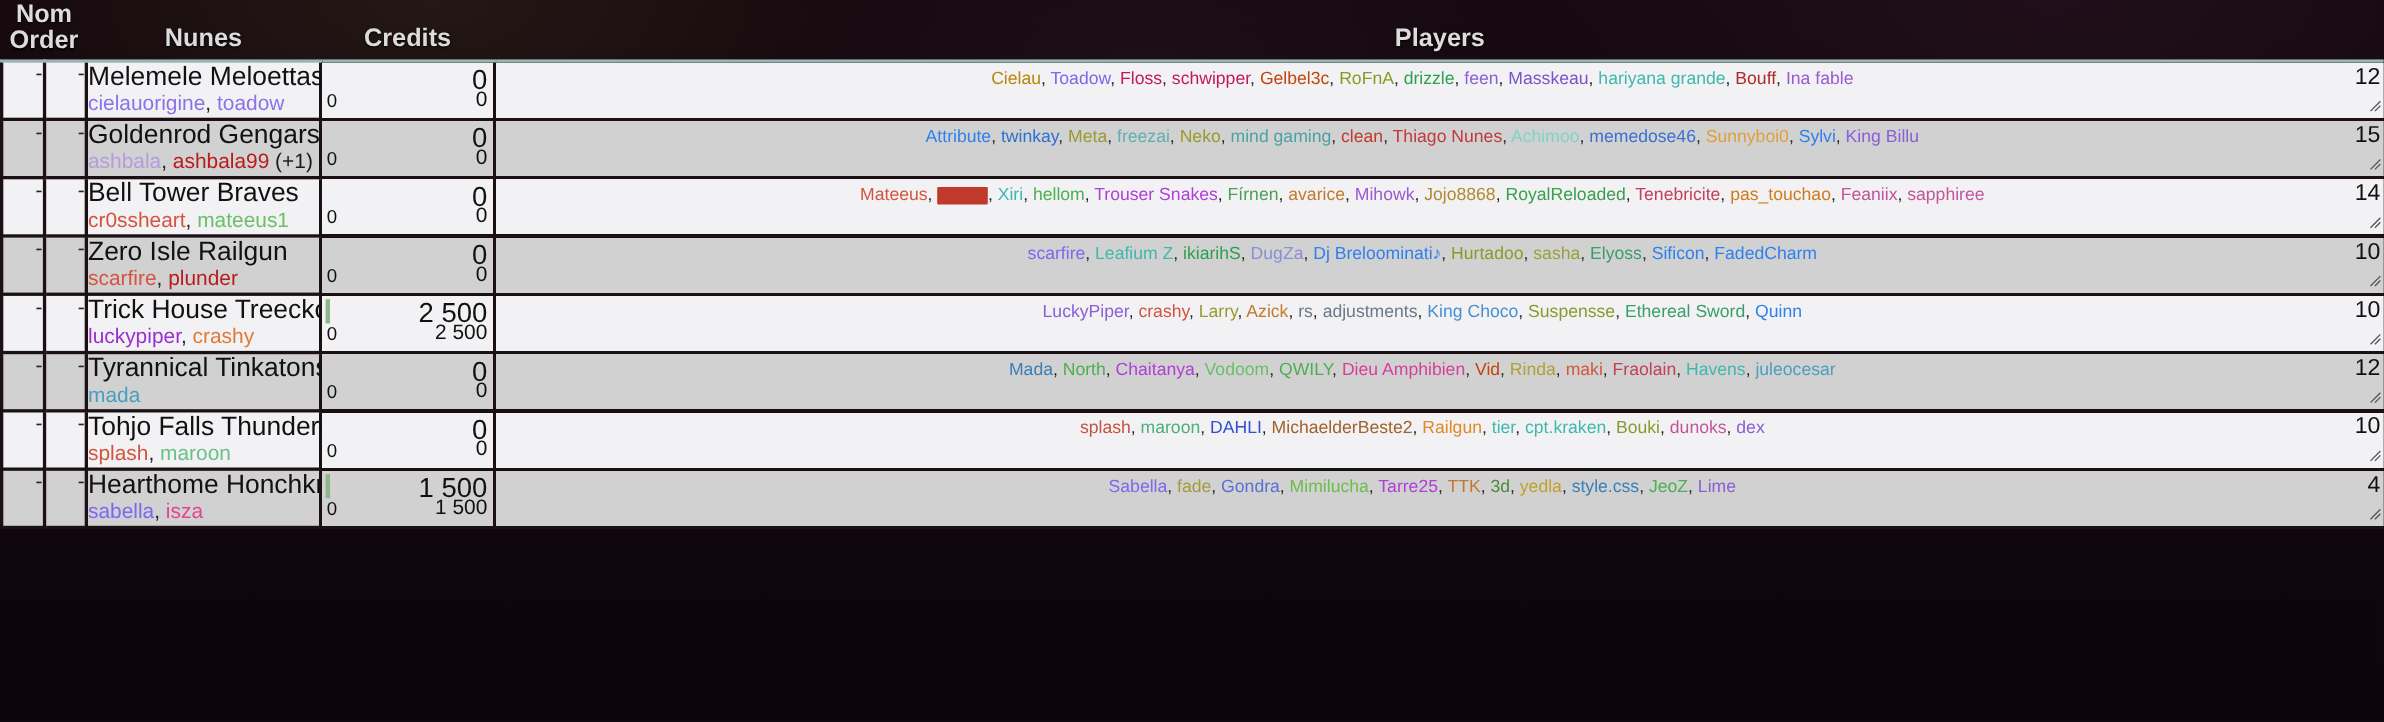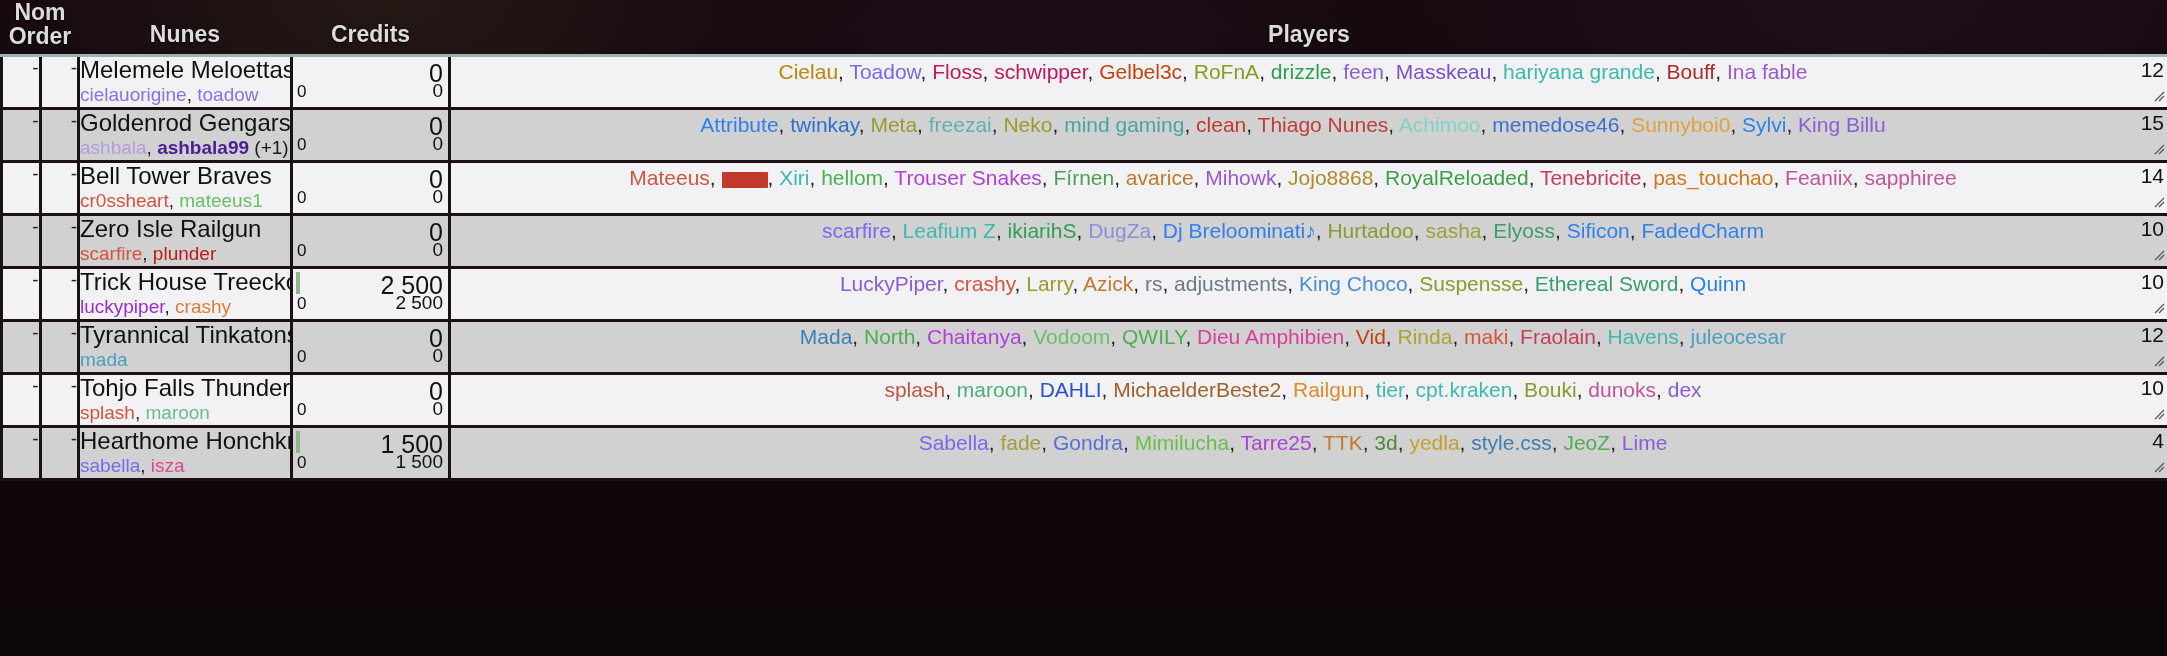--- a/index.html
+++ b/index.html
@@ -122,21 +122,21 @@
     position: relative;
     padding: 0;
   }
   .players-inner {
     position: relative;
     height: 100%;
     min-height: 46px;
   }
   .players-line {
     text-align: center;
-    font-size: 21px;
+    font-size: 16px;
     line-height: 26px;
     padding: 2px 38px 0 6px;
     white-space: nowrap;
     overflow: hidden;
   }
   .players-count {
     position: absolute;
     right: 3px; top: 1px;
     font-size: 21px;
     color: #111;
@@ -203,21 +203,21 @@
                 </svg>
               </div>
             </div>
           </td>
         </tr>
         <tr class="r-even">
           <td class="c-dash">-</td>
           <td class="c-dash2">-</td>
           <td class="c-team">
             <div class="team-name">Goldenrod Gengars</div>
-            <div class="team-members"><span style="color: rgb(179, 157, 219);">ashbala</span><span class="sep">, </span><span style="color: #4c1d95; font-weight: bold;">ashbala99</span><span class="plus-extra"> (+1)</span></div>
+            <div class="team-members"><span style="color: rgb(179, 157, 219);">ashbala</span><span class="sep">, </span><span style="color: #b91c1c;">ashbala99</span><span class="plus-extra"> (+1)</span></div>
           </td>
           <td class="c-credits">
             <div class="cred-wrap">
               <div class="cred-big">0</div>
               <div class="cred-small-left">0</div>
               <div class="cred-small-right">0</div>
             </div>
           </td>
           <td class="c-players">
             <div class="players-inner">

